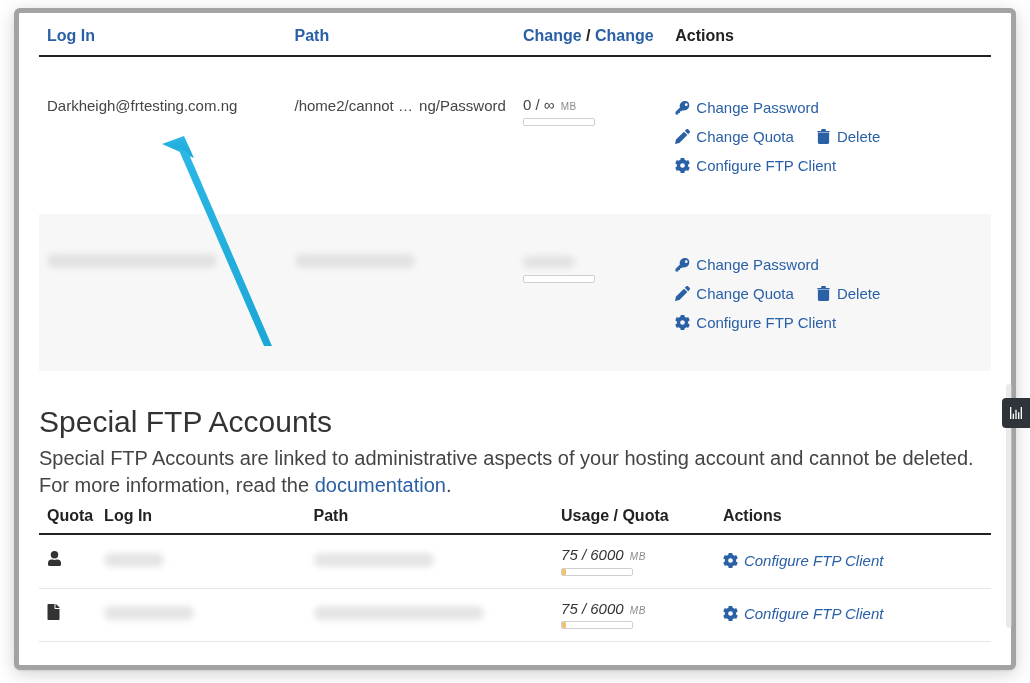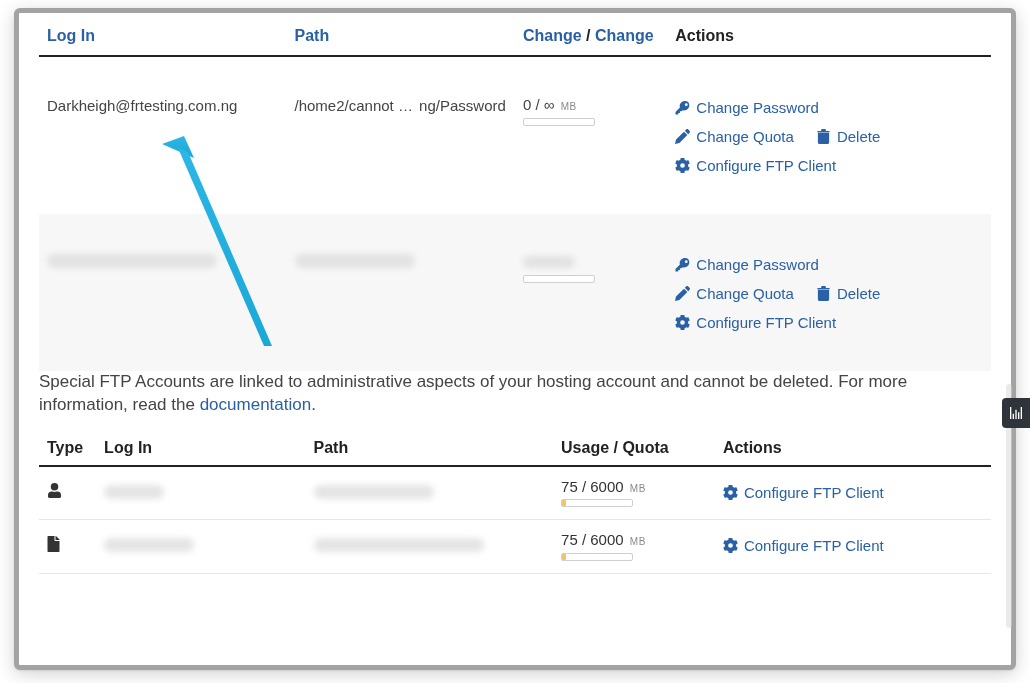--- a/index.html
+++ b/index.html
@@ -79,23 +79,22 @@
   }
 
   
   h2.section-title {
     font-size: 30px;
     font-weight: 400;
     color: #333;
     margin: 34px 0 6px 0;
   }
   p.section-desc {
-    font-size: 17px;
+    font-size: 20px;
     color: #444;
-    margin-bottom: 14px;
     line-height: 1.35;
   }
   p.section-desc a { color: #2a60a6; text-decoration: none; }
 
   table.tbl2 {
     width: 100%;
     border-collapse: collapse;
     table-layout: fixed;
   }
   table.tbl2 th {
@@ -103,20 +102,21 @@
     font-weight: 700;
     font-size: 16px;
     color: #222;
     padding: 8px 8px 8px 8px;
     border-bottom: 2px solid #222;
   }
   table.tbl2 td {
     padding: 12px 8px;
     vertical-align: middle;
     border-bottom: 1px solid #e6e6e6;
+    font-style: italic;
   }
 
   
   .icon { width: 15px; height: 15px; display: inline-block; }
   .icon svg { width: 100%; height: 100%; fill: #2a60a6; }
   .type-icon { color: #333; font-size: 17px; }
 
   
   .arrow-overlay {
     position: absolute;
@@ -270,35 +270,36 @@
                     <path d="M487 316l-42-24c2-12 3-24 3-36s-1-24-3-36l42-24c10-6 14-18 10-29l-32-76c-5-11-17-16-28-12l-46 18c-19-16-40-28-63-36l-7-49c-2-12-12-20-24-20h-82c-12 0-22 8-24 20l-7 49c-23 8-44 20-63 36l-46-18c-11-4-23 1-28 12l-32 76c-4 11 0 23 10 29l42 24c-2 12-3 24-3 36s1 24 3 36l-42 24c-10 6-14 18-10 29l32 76c5 11 17 16 28 12l46-18c19 16 40 28 63 36l7 49c2 12 12 20 24 20h82c12 0 22-8 24-20l7-49c23-8 44-20 63-36l46 18c11 4 23-1 28-12l32-76c4-11 0-23-10-29zM256 336a80 80 0 1 1 0-160 80 80 0 0 1 0 160z"></path>
                   </svg></span>
               <span>Configure FTP Client</span>
             </span>
           </div>
         </td>
       </tr>
     </tbody>
   </table>
 
+  <h2 class="section-title">Special FTP Accounts</h2>
   <p class="section-desc">
     <span>Special FTP Accounts are linked to administrative aspects of your hosting account and cannot be deleted. For more information, read the </span><a href="#">documentation</a><span>.</span>
   </p>
 
   <table class="tbl2">
     <colgroup>
       <col style="width:6%">
         <col style="width:22%">
         <col style="width:26%">
         <col style="width:17%">
         <col style="width:29%">
     </colgroup>
     <thead>
       <tr>
-        <th>Type</th>
+        <th>Quota</th>
         <th>Log In</th>
         <th>Path</th>
         <th>Usage / Quota</th>
         <th>Actions</th>
       </tr>
     </thead>
     <tbody>
       <tr>
         <td><span class="type-icon">
           <svg width="15" height="15" viewBox="0 0 448 512" fill="#333">

